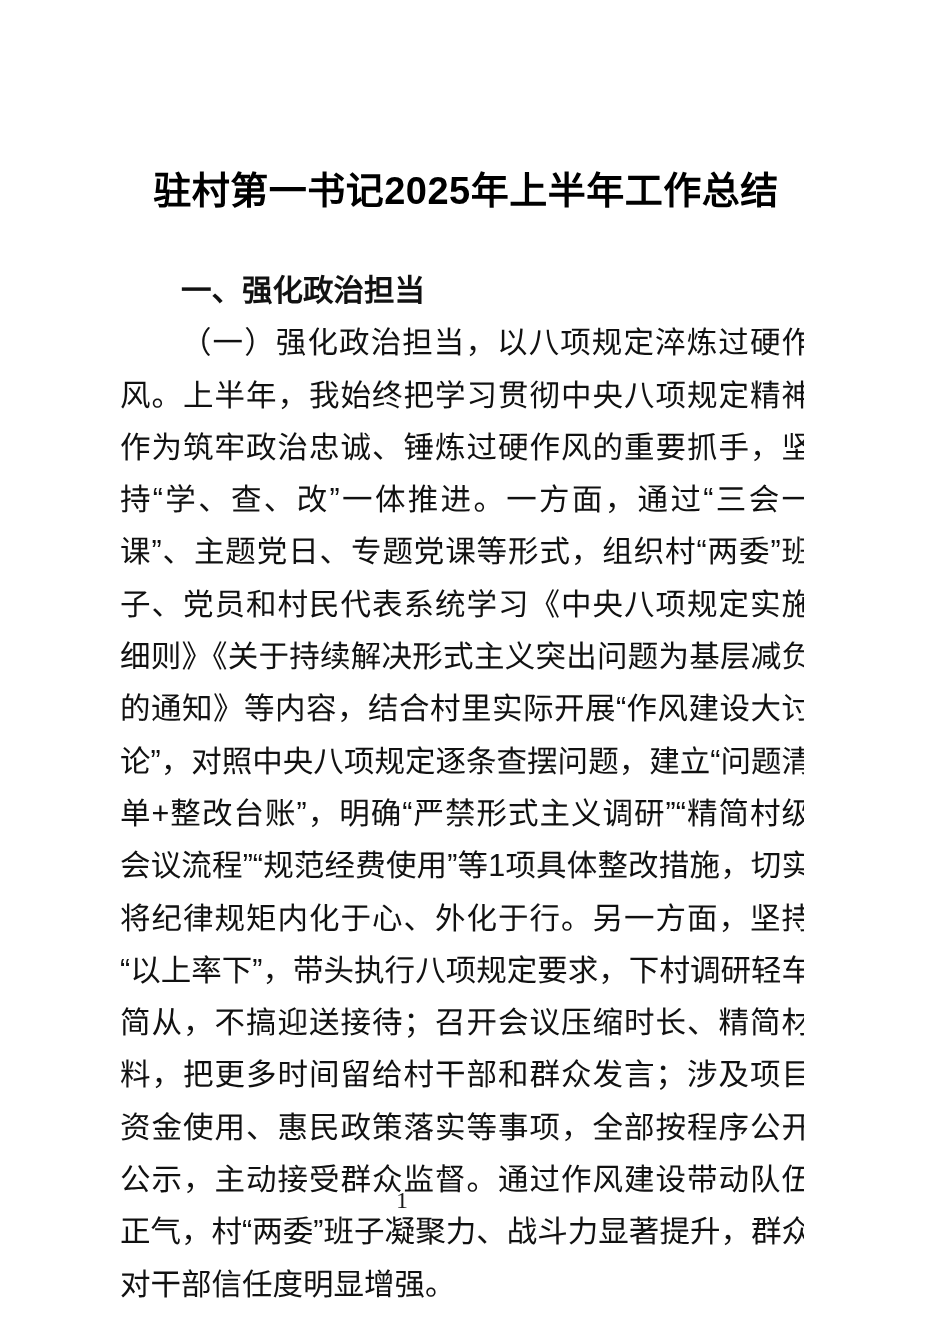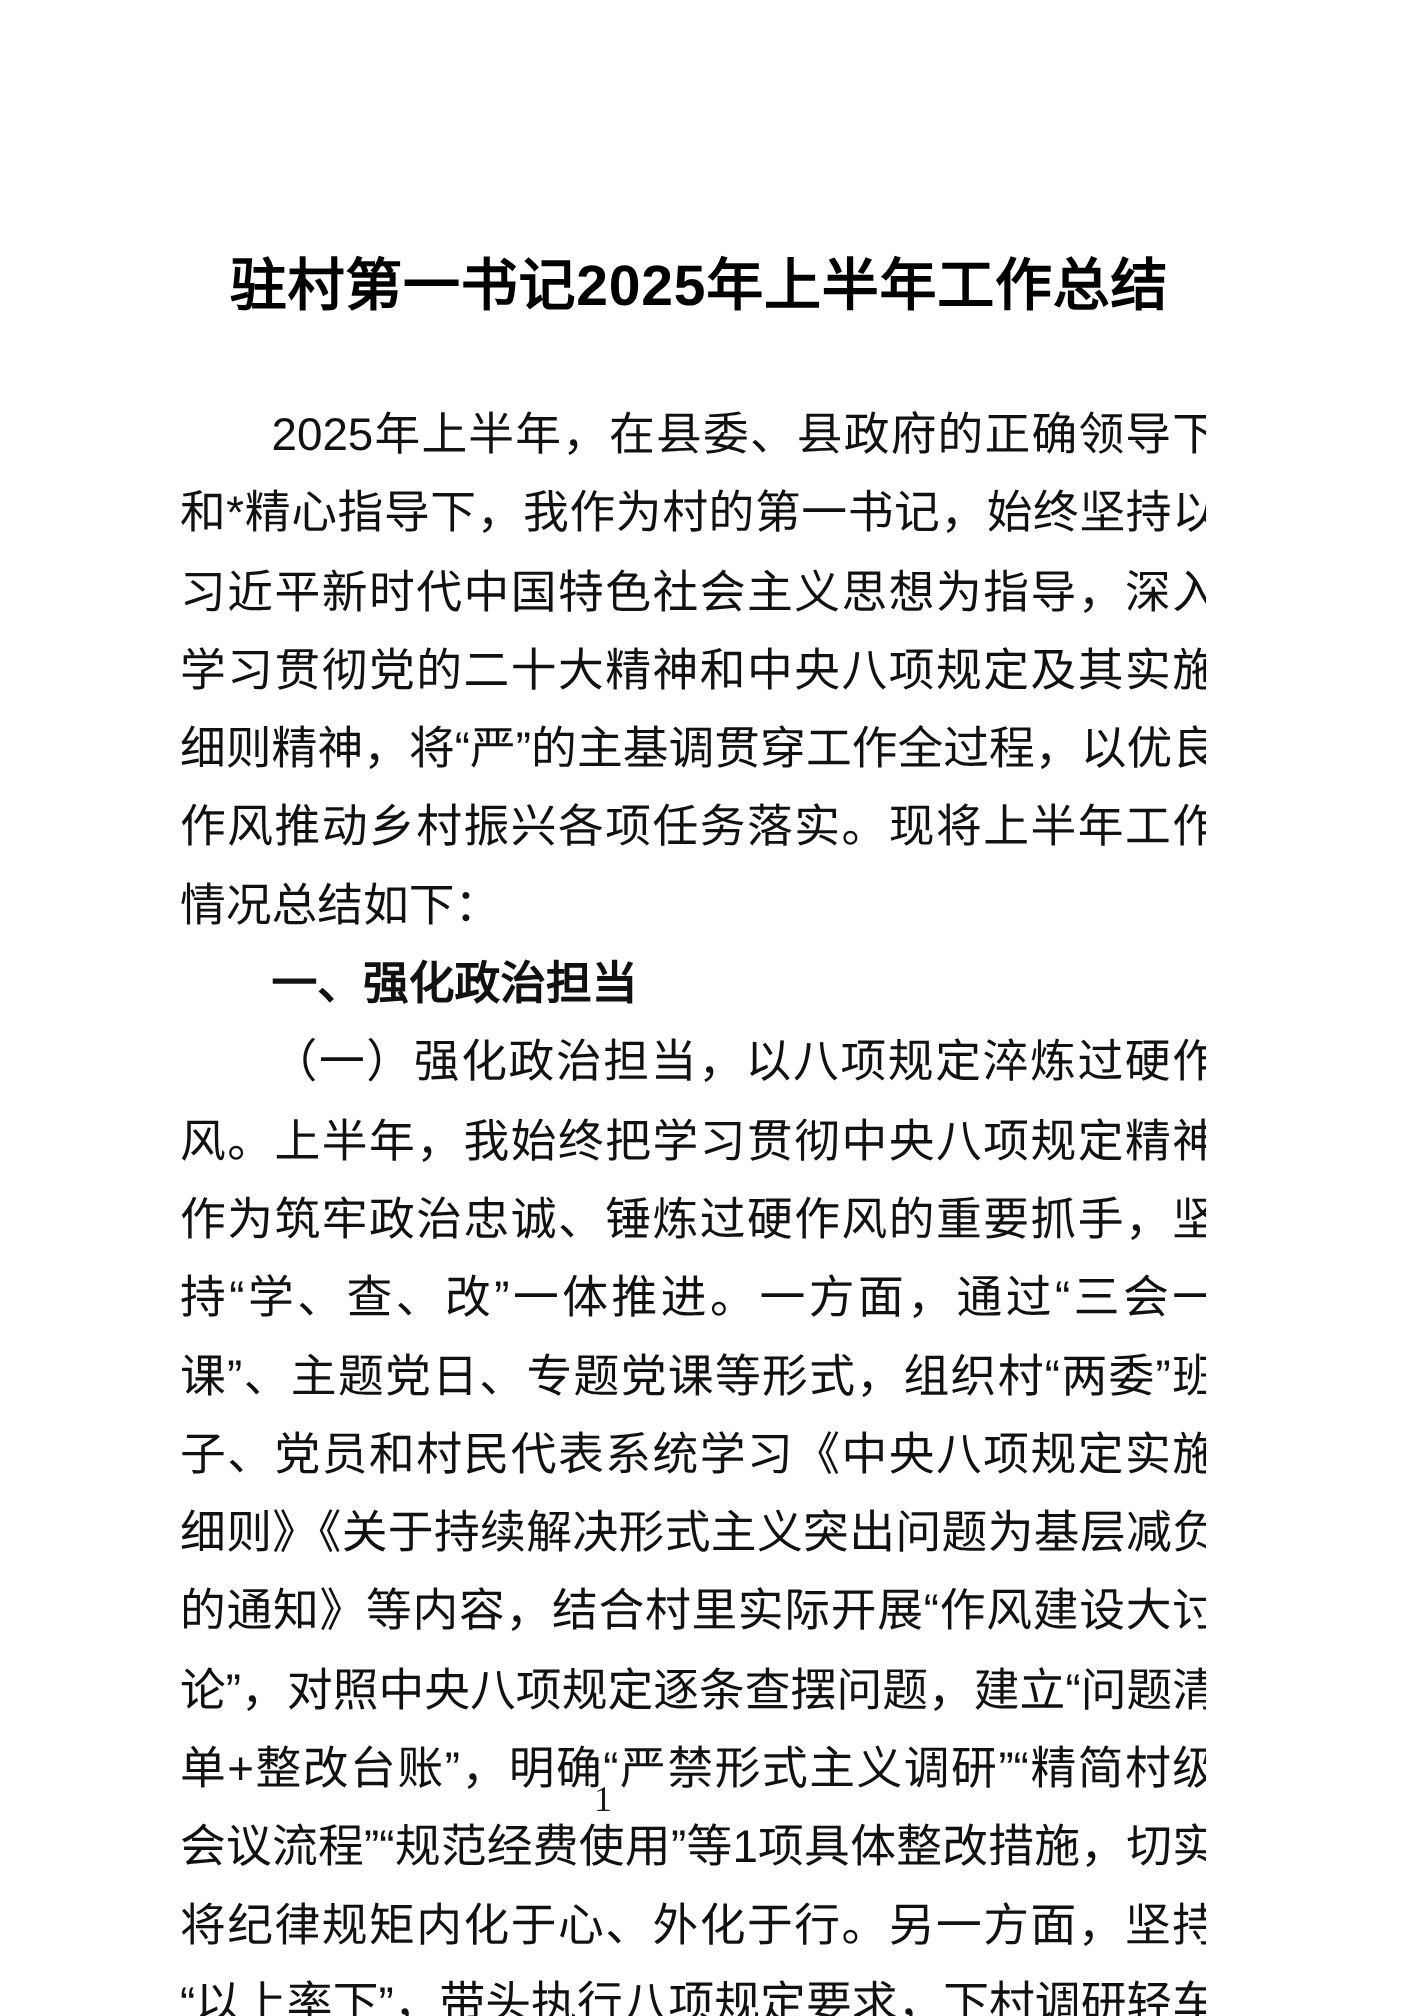--- a/index.html
+++ b/index.html
@@ -73,21 +73,20 @@
 <body>
 
 <div class="page">
 
   <div class="doc-body">
 
     <h1 class="doc-title">驻村第一书记2025年上半年工作总结</h1>
 
     <div class="spacer-after-title"></div>
 
-    <p class="para indent">2025年上半年，在县委、县政府的正确领导下和*精心指导下，我作为村的第一书记，始终坚持以习近平新时代中国特色社会主义思想为指导，深入学习贯彻党的二十大精神和中央八项规定及其实施细则精神，将“严”的主基调贯穿工作全过程，以优良作风推动乡村振兴各项任务落实。现将上半年工作情况总结如下：</p>
 
     <p class="para heading">一、强化政治担当</p>
 
     <p class="para indent">（一）强化政治担当，以八项规定淬炼过硬作风。上半年，我始终把学习贯彻中央八项规定精神作为筑牢政治忠诚、锤炼过硬作风的重要抓手，坚持“学、查、改”一体推进。一方面，通过“三会一课”、主题党日、专题党课等形式，组织村“两委”班子、党员和村民代表系统学习《中央八项规定实施细则》《关于持续解决形式主义突出问题为基层减负的通知》等内容，结合村里实际开展“作风建设大讨论”，对照中央八项规定逐条查摆问题，建立“问题清单+整改台账”，明确“严禁形式主义调研”“精简村级会议流程”“规范经费使用”等1项具体整改措施，切实将纪律规矩内化于心、外化于行。另一方面，坚持“以上率下”，带头执行八项规定要求，下村调研轻车简从，不搞迎送接待；召开会议压缩时长、精简材料，把更多时间留给村干部和群众发言；涉及项目资金使用、惠民政策落实等事项，全部按程序公开公示，主动接受群众监督。通过作风建设带动队伍正气，村“两委”班子凝聚力、战斗力显著提升，群众对干部信任度明显增强。</p>
 
   </div>
 
   <div class="page-number">1</div>
 
 </div>

